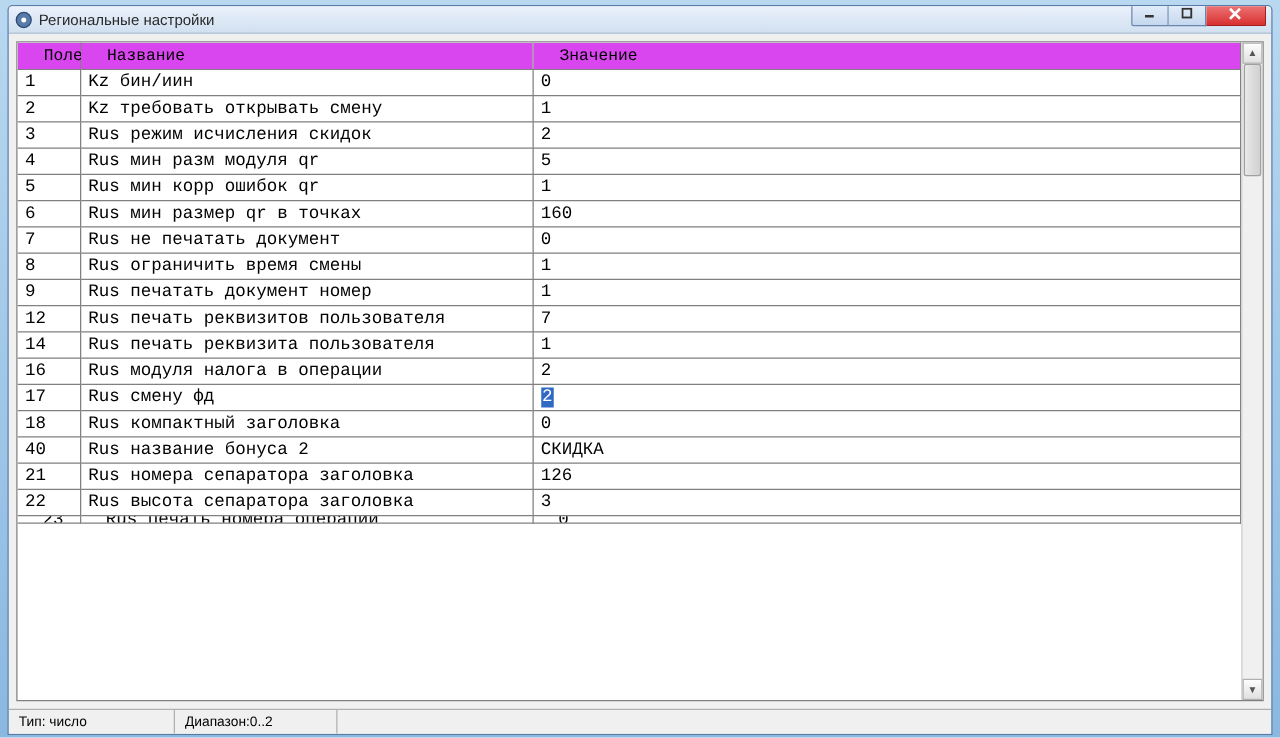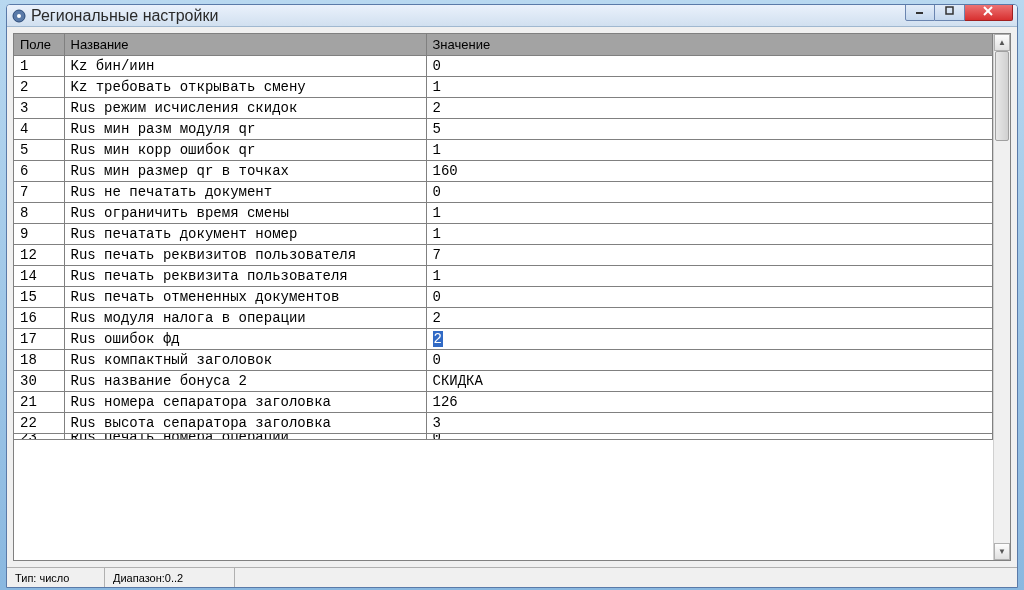--- a/index.html
+++ b/index.html
@@ -40,21 +40,21 @@
     }
     .titlebar-icon {
       width: 16px;
       height: 16px;
       margin-right: 4px;
       display: flex;
       align-items: center;
       justify-content: center;
     }
     .titlebar-title {
-      font-size: 16px;
+      font-size: 12px;
       color: #2a2a2a;
     }
     .window-controls {
       position: absolute;
       top: -4px;
       right: 4px;
       display: flex;
       gap: 0;
     }
     .wc-btn {
@@ -108,26 +108,26 @@
       overflow-y: hidden;
     }
     .grid-scroll table {
       width: 100%;
       border-collapse: collapse;
       font-family: "Courier New", monospace;
       font-size: 14px;
       table-layout: fixed;
     }
     thead th {
-      background: #a3a3a3;
-      font-family: Liberation Sans, sans-serif;
+      background: #d946ef;
+      font-family: Liberation Mono, monospace;
       font-weight: normal;
       font-size: 13px;
       text-align: left;
-      padding: 3px 6px;
+      padding: 3px 21px;
       border: 1px solid #808080;
       border-top: none;
       position: sticky;
       top: 0;
     }
     thead th:first-child { border-left: none; }
     tbody td {
       padding: 2px 6px;
       border: 1px solid #808080;
       border-top: none;
@@ -196,21 +196,21 @@
     }
     .status-panel {
       padding: 0 8px;
       border-right: 1px solid #b0b0b0;
       height: 100%;
       display: flex;
       align-items: center;
     }
     .partial-row td {
       height: 6px;
-      padding: 0 6px;
+      padding: 0 20px;
       overflow: hidden;
       line-height: 0;
     }
   </style>
 </head>
 <body>
 
 <div class="window">
 
   <div class="titlebar">
@@ -307,41 +307,36 @@
                 <td>12</td>
                 <td>Rus печать реквизитов пользователя</td>
                 <td>7</td>
               </tr>
               <tr>
                 <td>14</td>
                 <td>Rus печать реквизита пользователя</td>
                 <td>1</td>
               </tr>
               <tr>
-                <td>15</td>
-                <td>Rus печать отмененных документов</td>
-                <td>0</td>
-              </tr>
-              <tr>
                 <td>16</td>
                 <td>Rus модуля налога в операции</td>
                 <td>2</td>
               </tr>
               <tr>
                 <td>17</td>
-                <td>Rus ошибок фд</td>
+                <td>Rus смену фд</td>
                 <td><span class="selected-cell">2</span></td>
               </tr>
               <tr>
                 <td>18</td>
-                <td>Rus компактный заголовок</td>
+                <td>Rus компактный заголовка</td>
                 <td>0</td>
               </tr>
               <tr>
-                <td>30</td>
+                <td>40</td>
                 <td>Rus название бонуса 2</td>
                 <td>СКИДКА</td>
               </tr>
               <tr>
                 <td>21</td>
                 <td>Rus номера сепаратора заголовка</td>
                 <td>126</td>
               </tr>
               <tr>
                 <td>22</td>
@@ -360,18 +355,18 @@
         <div class="sb-btn">▲</div>
         <div class="sb-track">
           <div class="sb-thumb"></div>
         </div>
         <div class="sb-btn sb-down">▼</div>
       </div>
     </div>
   </div>
 
   <div class="statusbar">
-    <div class="status-panel" style="width:98px">Тип: число</div>
+    <div class="status-panel" style="width:133px">Тип: число</div>
     <div class="status-panel" style="width:130px">Диапазон:0..2</div>
     <div class="status-panel" style="flex:1;border-right:none"></div>
   </div>
 
 </div>
 
 </body></html>

